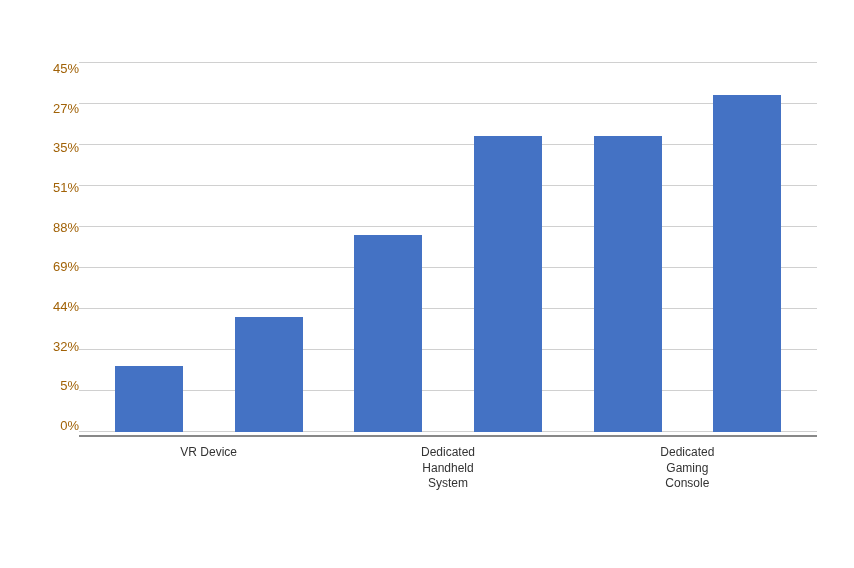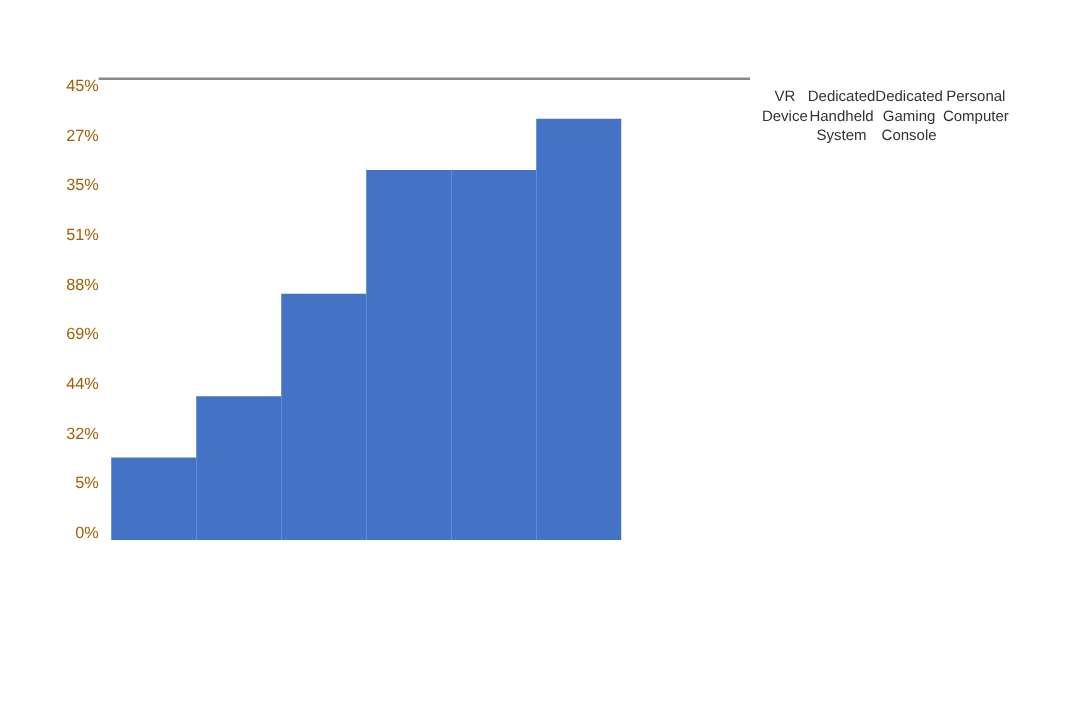--- a/index.html
+++ b/index.html
@@ -43,21 +43,21 @@
       flex-shrink: 0;
     }
     .y-label {
       font-size: 13px;
       color: #a16207;
       line-height: 1;
     }
     .chart-body {
       flex: 1;
       display: flex;
-      flex-direction: row;
+      flex-direction: column;
     }
     .plot-area {
       flex: 1;
       position: relative;
       height: 370px;
     }
     .grid-lines {
       position: absolute;
       top: 0; left: 0; right: 0;
       height: 370px;
@@ -163,17 +163,16 @@
             <div class="bar-col">
               <div class="bar" style="height: 337px; background: rgb(68, 114, 196);"></div>
             </div>
           </div>
       </div>
       <div class="x-axis-line"></div>
       <div class="x-labels" id="x-labels">
           <div class="x-label">VR Device</div>
           <div class="x-label">Dedicated<br>Handheld<br>System</div>
           <div class="x-label">Dedicated<br>Gaming<br>Console</div>
-          <div class="x-label">Personal<br>Computer</div>
         </div>
     </div>
   </div>
 </div>
 
 </body></html>

